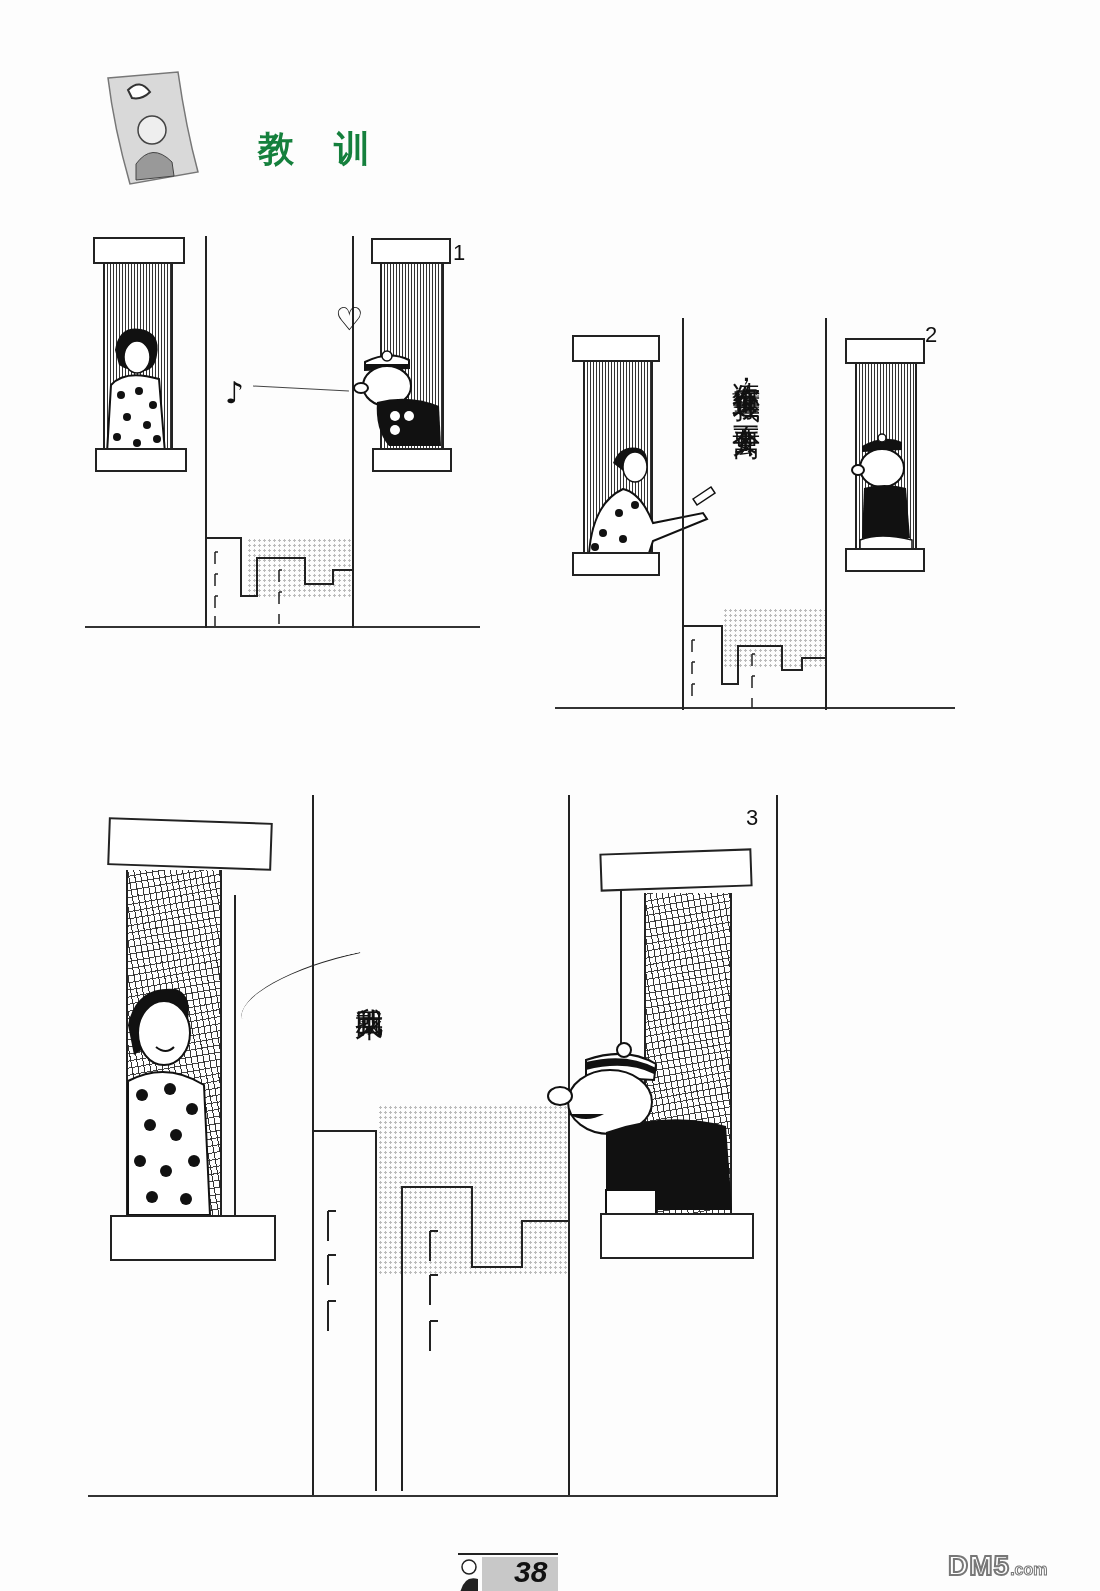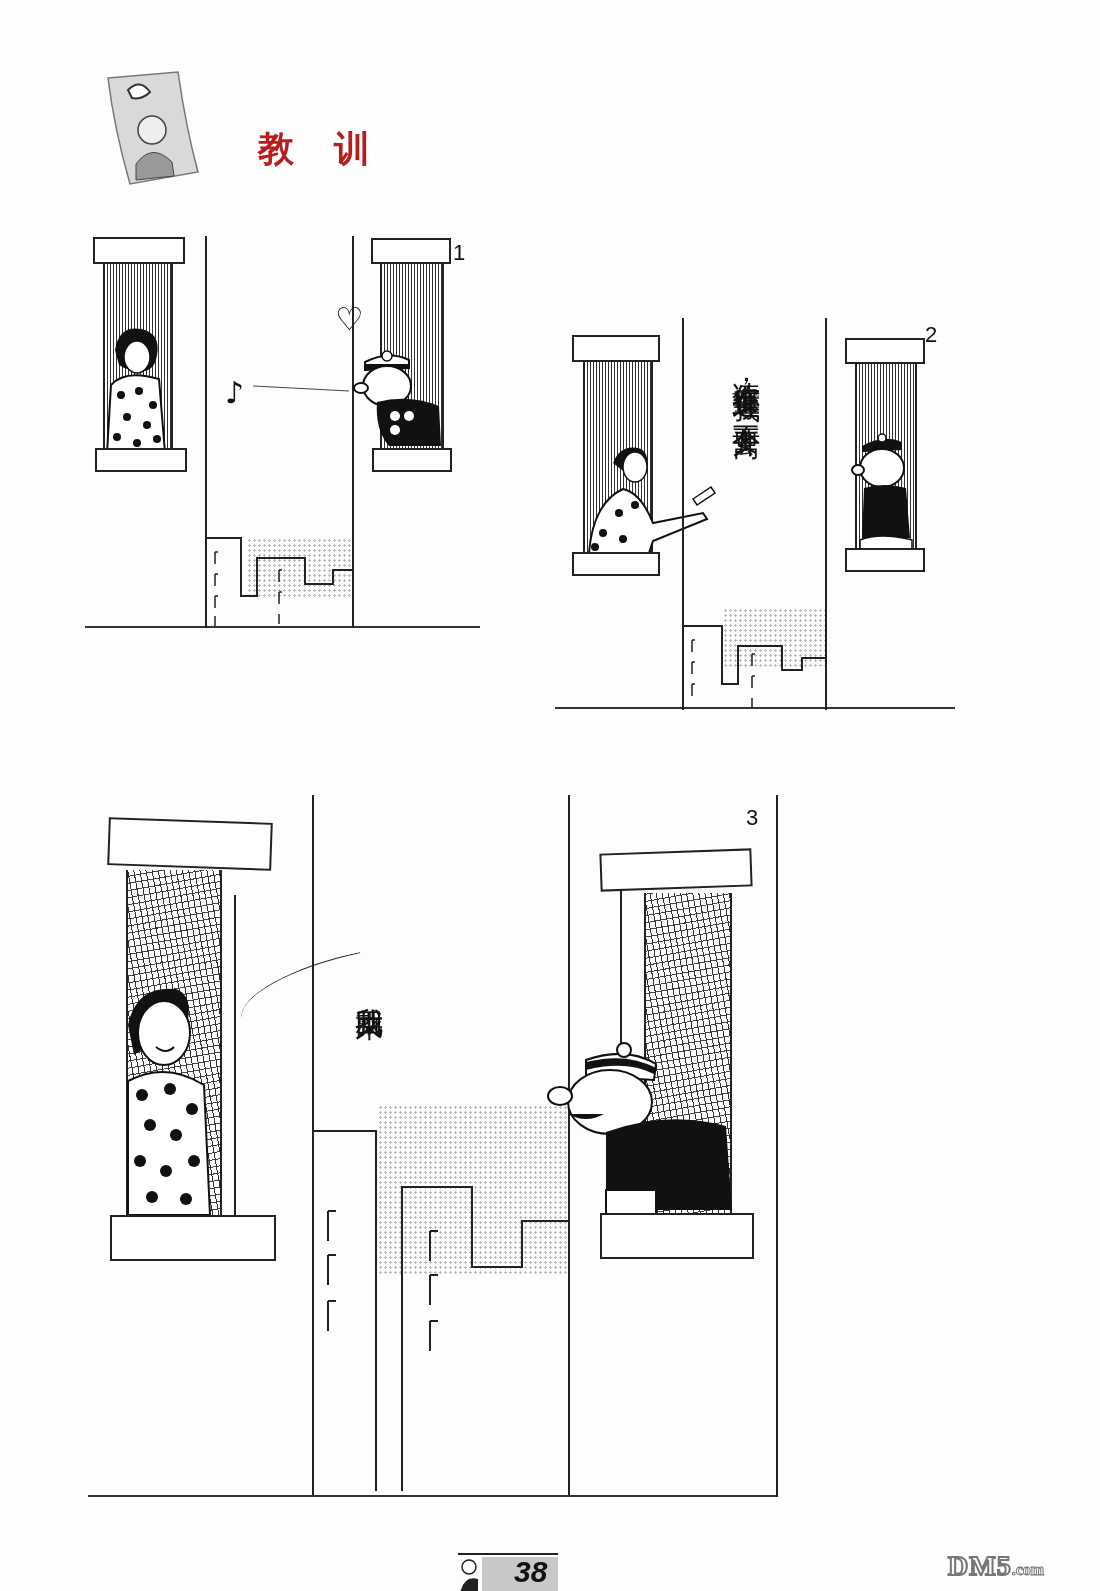--- a/index.html
+++ b/index.html
@@ -11,21 +11,21 @@
     .win{position:absolute;border-left:2px solid #222;border-right:2px solid #222;box-sizing:border-box;
       background:repeating-linear-gradient(90deg,#fff 0,#fff 3px,#444 3px,#444 4px);}
     .win.dense{background:repeating-linear-gradient(90deg,#fff 0,#fff 2px,#333 2px,#333 3px),#fff;}
     .net{background:
       repeating-linear-gradient(80deg,transparent 0,transparent 5px,#333 5px,#333 6px),
       repeating-linear-gradient(-10deg,#fff 0,#fff 6px,#444 6px,#444 7px);}
     .dots{background:radial-gradient(#bbb 1px,transparent 1.3px) 0 0/5px 5px;}
     .vtext{position:absolute;writing-mode:vertical-rl;font-size:28px;line-height:1.1;letter-spacing:2px;color:#111;}
     .num{position:absolute;font-family:"Liberation Sans",sans-serif;font-size:22px;color:#111;}
     .fig{position:absolute;}
-    .title{position:absolute;left:258px;top:125px;font-size:36px;font-weight:bold;letter-spacing:40px;color:#b91c1c;}
+    .title{position:absolute;left:258px;top:125px;font-size:36px;font-weight:bold;letter-spacing:40px;color:#15803d;}
   </style>
 </head>
 <body>
 
 <div class="abs" style="left:100px;top:68px;width:100px;height:118px;">
   <svg width="100" height="118" viewBox="0 0 100 118">
     <path d="M8 10 L78 4 Q86 60 98 104 L30 116 Q14 60 8 10 Z" fill="#d9d9d9" stroke="#777" stroke-width="1.5"></path>
     <path d="M28 22 Q40 10 50 24 Q42 32 32 30 Z" fill="#fff" stroke="#333" stroke-width="2"></path>
     <circle cx="52" cy="62" r="14" fill="#eee" stroke="#444" stroke-width="1.5"></circle>
     <path d="M36 96 Q52 74 72 94 L74 108 L36 112 Z" fill="#999" stroke="#444"></path>
@@ -214,15 +214,15 @@
   <div class="abs" style="left:0;top:2px;width:22px;height:36px;">
     <svg width="22" height="36" viewBox="0 0 22 36">
         <circle cx="11" cy="10" r="7" fill="#fff" stroke="#222" stroke-width="1.5"></circle>
         <path d="M2 36 Q6 18 20 22 L20 36 Z" fill="#222"></path>
       </svg>
   </div>
   <div class="abs" style="left:24px;top:2px;width:76px;height:36px;background:#c8c8c8;">
     <span style="position:absolute;left:32px;top:-2px;font-family:'Liberation Sans',sans-serif;font-style:italic;font-weight:bold;font-size:30px;color:#111;">38</span>
   </div>
 </div>
-<div class="abs" style="left:948px;top:1550px;font-family:Liberation Serif, serif;font-weight:bold;color:#fff;-webkit-text-stroke:2px #777;">
+<div class="abs" style="left:948px;top:1550px;font-family:Liberation Sans, sans-serif;font-weight:bold;color:#fff;-webkit-text-stroke:2px #777;">
   <span style="font-size:28px;letter-spacing:1px;">DM5</span><span style="font-size:16px;-webkit-text-stroke:1px #777;">.com</span>
 </div>
 
 </body></html>

